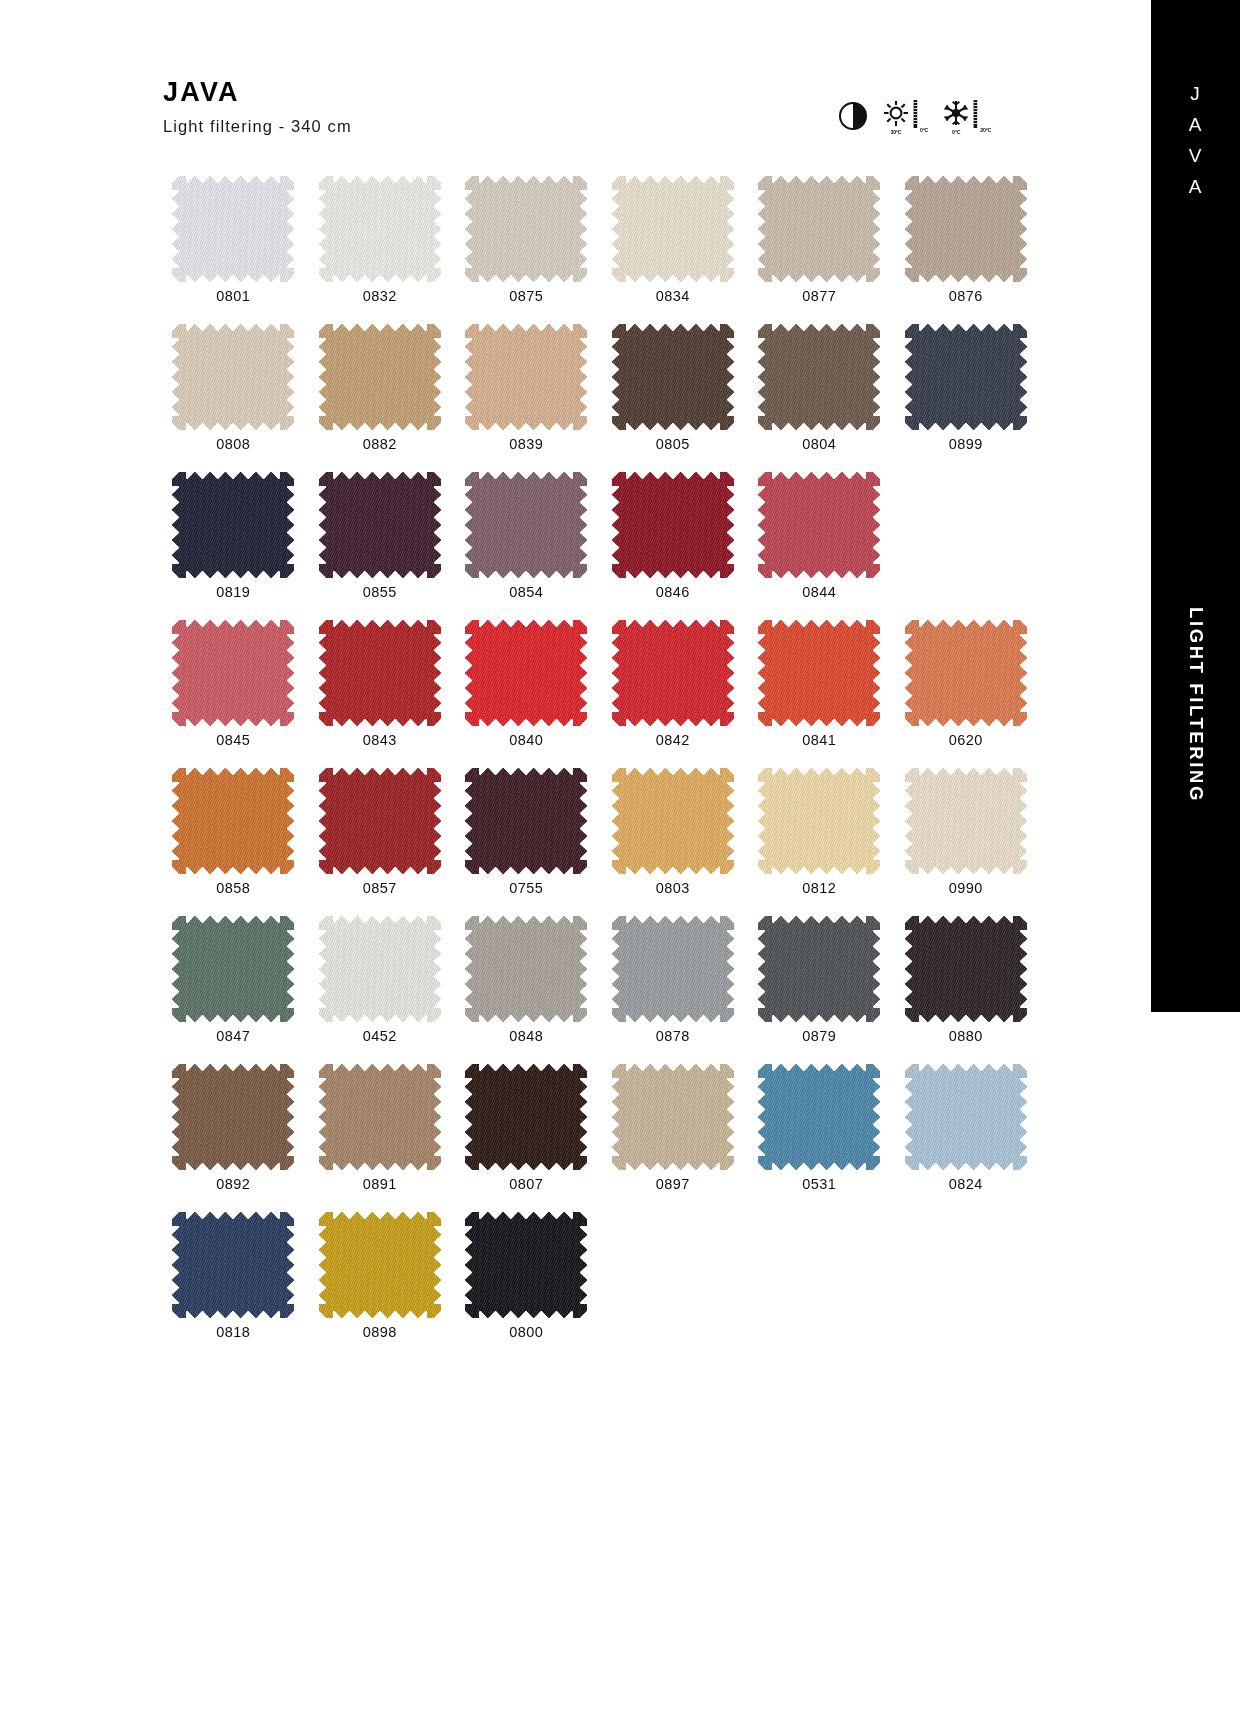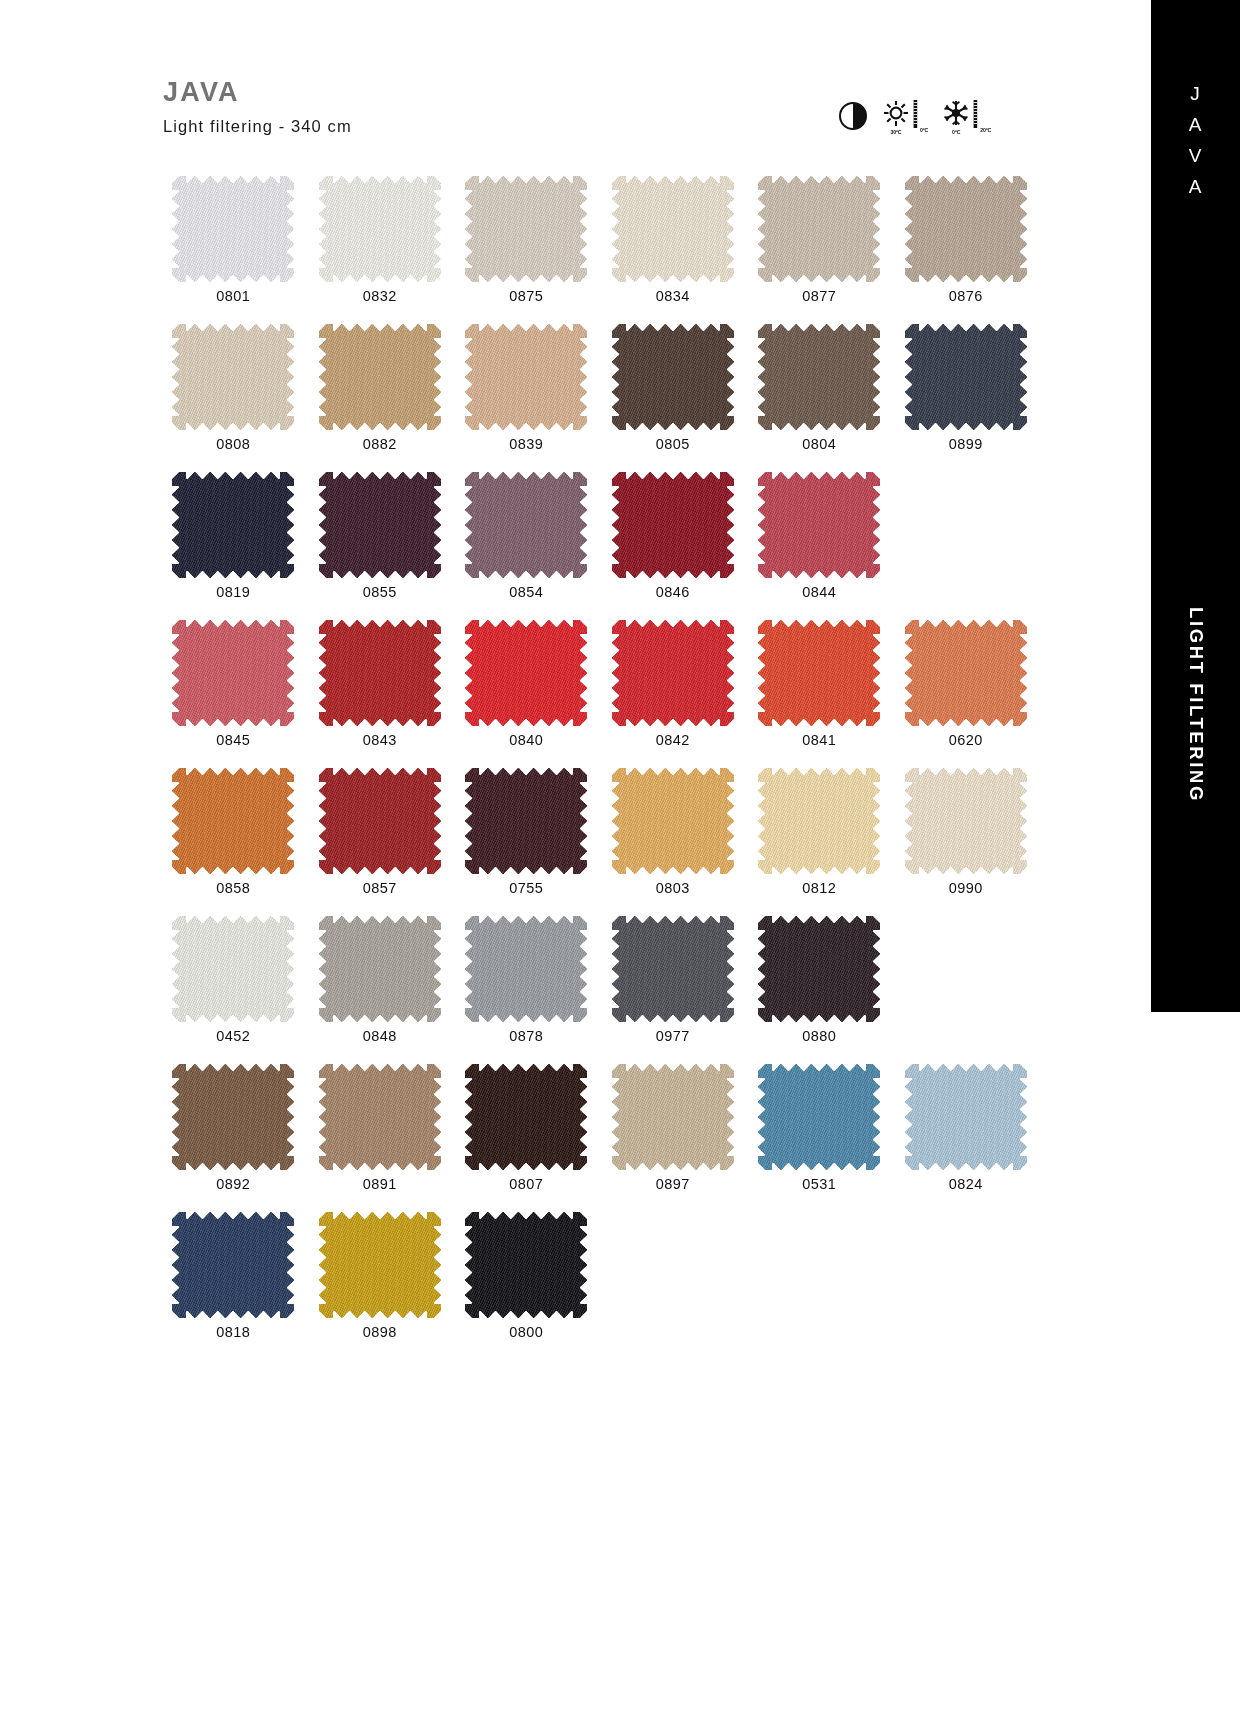--- a/index.html
+++ b/index.html
@@ -8,21 +8,21 @@
     background:#ffffff;
     font-family:"Liberation Sans", sans-serif;
     overflow:hidden;
   }
   #page { position:relative; width:1240px; height:1713px; background:#fff; }
 
   
   .header { position:absolute; left:163px; top:78px; }
   .brand-title {
     font-size:27px; font-weight:700; letter-spacing:2.2px;
-    color:#737373; line-height:1.1;
+    color:#000000; line-height:1.1;
   }
   .brand-sub {
     font-size:16.5px; font-weight:400; letter-spacing:1.1px;
     color:#1a1a1a; margin-top:9px;
   }
 
   
   .icon-strip {
     position:absolute; left:838px; top:100px;
     display:flex; align-items:flex-start; gap:13px;
@@ -384,40 +384,46 @@
         <div class="cell">
           <div class="swatch-wrap">
             <div class="swatch" style="background: rgb(238, 225, 204);"></div>
             <div class="swatch-code">0990</div>
           </div>
         </div>
       </div>
       <div class="grid-row">
         <div class="cell">
           <div class="swatch-wrap">
+            <div class="swatch" style="background: rgb(90, 114, 99);"></div>
+            <div class="swatch-code">0847</div>
+          </div>
+        </div>
+        <div class="cell">
+          <div class="swatch-wrap">
             <div class="swatch" style="background: rgb(234, 234, 228);"></div>
             <div class="swatch-code">0452</div>
           </div>
         </div>
         <div class="cell">
           <div class="swatch-wrap">
             <div class="swatch" style="background: rgb(170, 164, 156);"></div>
             <div class="swatch-code">0848</div>
           </div>
         </div>
         <div class="cell">
           <div class="swatch-wrap">
             <div class="swatch" style="background: rgb(154, 158, 163);"></div>
             <div class="swatch-code">0878</div>
           </div>
         </div>
         <div class="cell">
           <div class="swatch-wrap">
             <div class="swatch" style="background: rgb(77, 80, 85);"></div>
-            <div class="swatch-code">0977</div>
+            <div class="swatch-code">0879</div>
           </div>
         </div>
         <div class="cell">
           <div class="swatch-wrap">
             <div class="swatch" style="background: rgb(43, 32, 38);"></div>
             <div class="swatch-code">0880</div>
           </div>
         </div>
       </div>
       <div class="grid-row">

